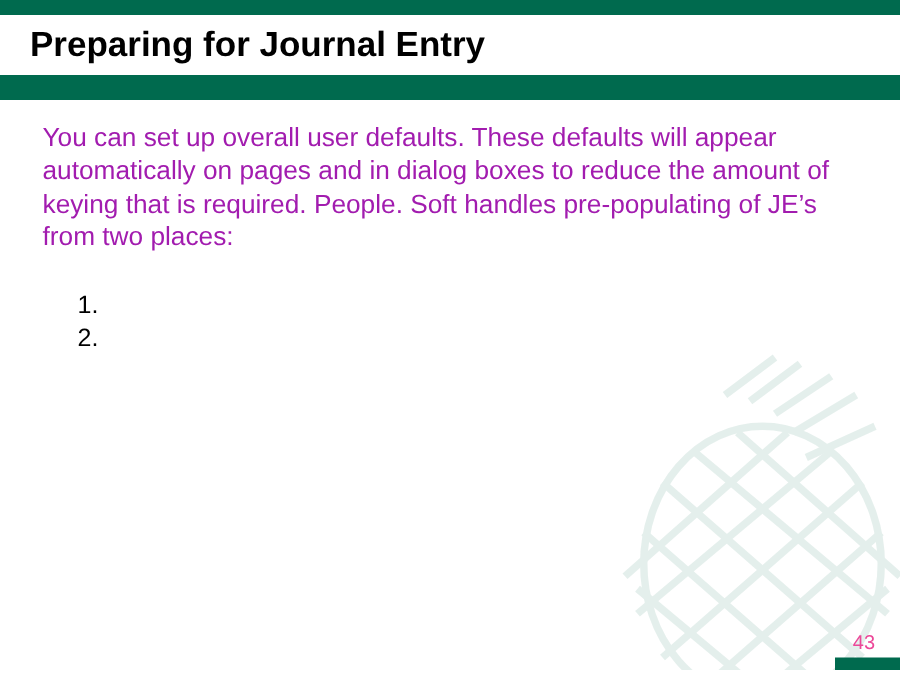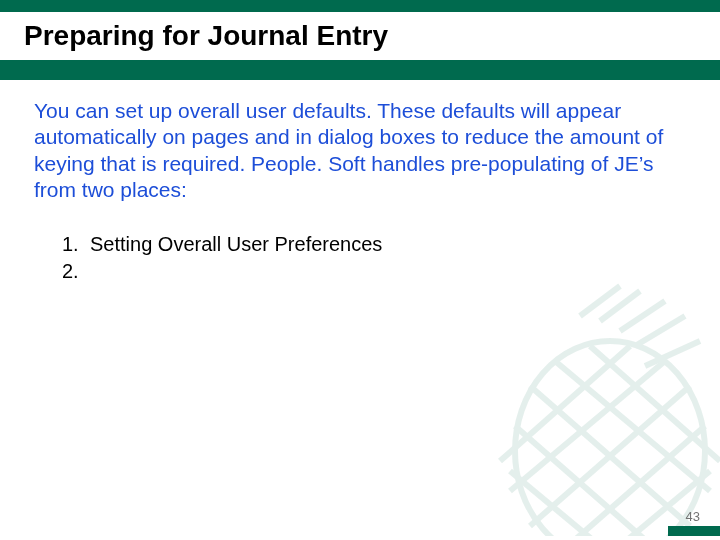--- a/index.html
+++ b/index.html
@@ -49,42 +49,42 @@
   }
   .body {
     position: absolute;
     top: 98px;
     left: 34px;
     right: 40px;
   }
   .para {
     font-size: 21px;
     line-height: 1.25;
-    color: #1d4ed8;
+    color: #a21caf;
     margin-bottom: 28px;
   }
   .list {
     margin-left: 28px;
   }
   .list-item {
     font-size: 20px;
     line-height: 1.35;
     color: #000000;
     display: flex;
   }
   .list-num {
     width: 28px;
     flex: 0 0 28px;
   }
   .page-num {
     position: absolute;
     bottom: 12px;
     right: 20px;
-    font-size: 13px;
-    color: #737373;
+    font-size: 16px;
+    color: #ec4899;
   }
   .footer-accent {
     position: absolute;
     bottom: 0;
     right: 0;
     width: 52px;
     height: 10px;
     background: #006a4e;
   }
   .bg-art {
@@ -118,21 +118,20 @@
       <path d="M230 110 L70 250 M245 150 L85 290 M250 195 L100 320 M205 85 L50 215 M170 70 L40 185"></path>
     </g>
   </svg>
 
   <div class="body">
     <div class="para">You can set up overall user defaults.  These defaults will appear automatically on pages and in dialog boxes to reduce the amount of keying that is required. People. Soft handles pre-populating of JE’s from two places:</div>
 
     <div class="list">
       <div class="list-item">
         <span class="list-num">1.</span>
-        <span>Setting Overall User Preferences</span>
       </div>
       <div class="list-item">
         <span class="list-num">2.</span>
       </div>
     </div>
   </div>
 
   <div class="page-num">43</div>
   <div class="footer-accent"></div>
 

